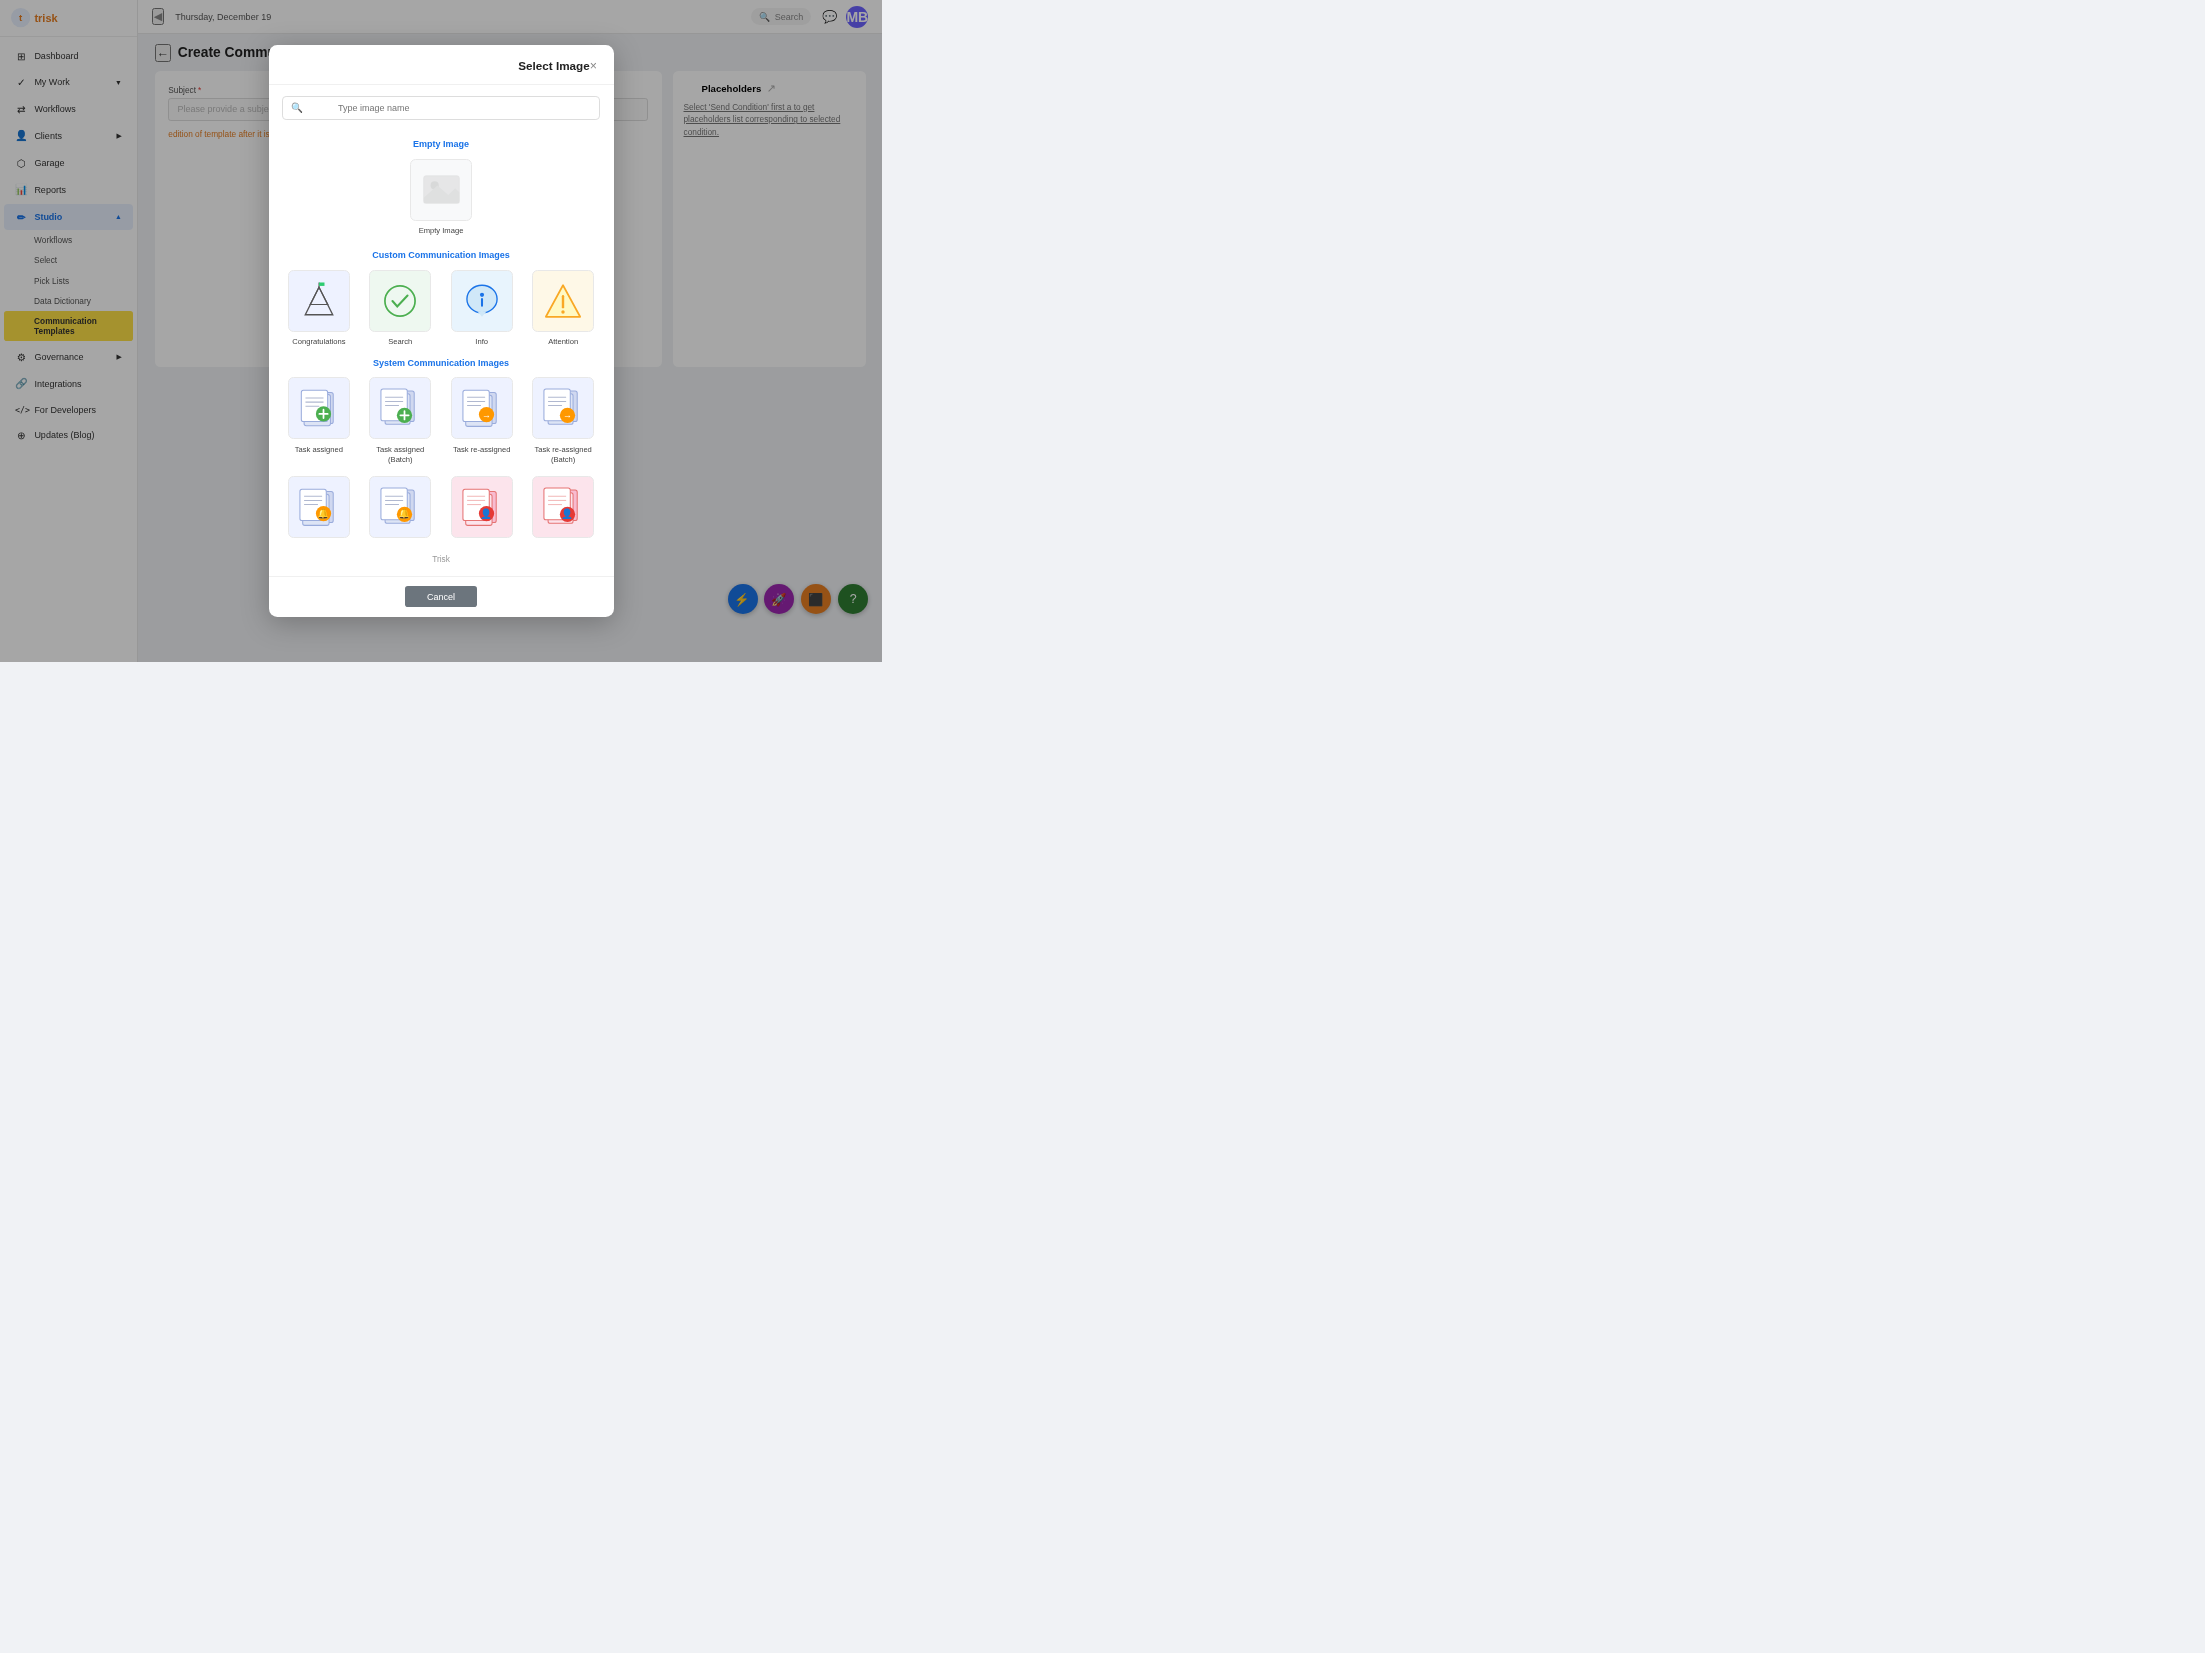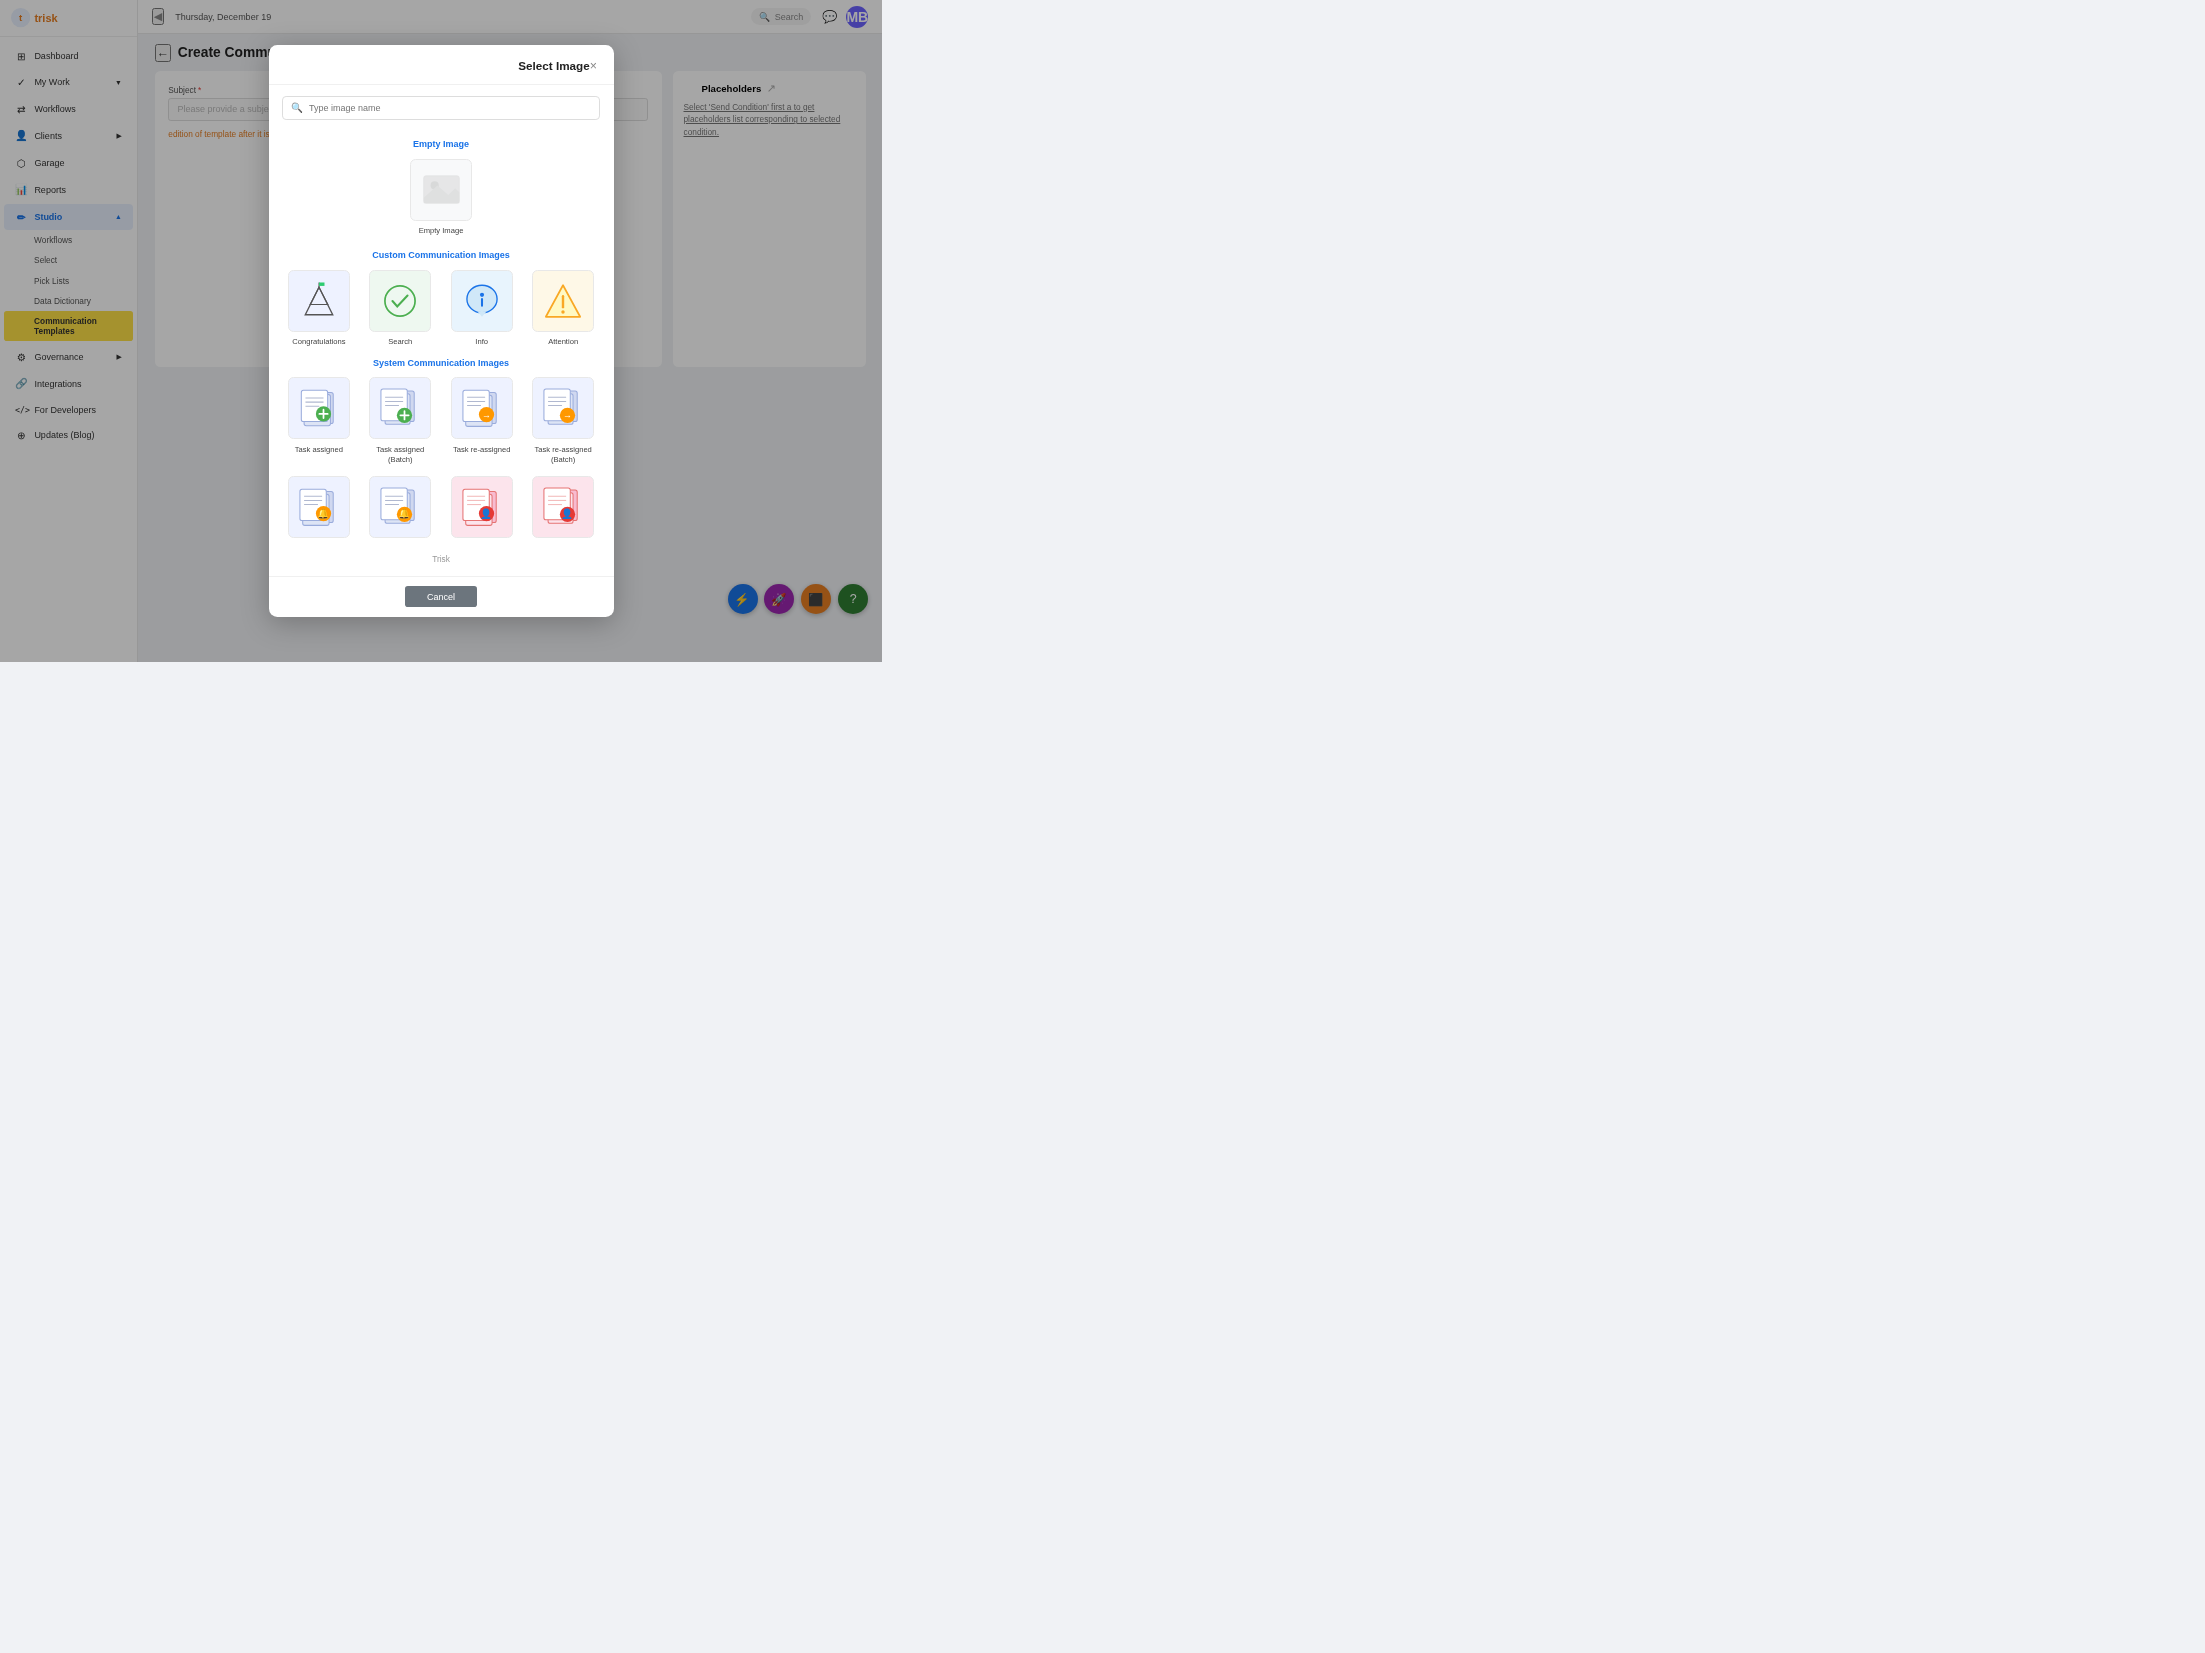--- a/index.html
+++ b/index.html
@@ -116,21 +116,21 @@
       border-bottom: 0.7px solid #f0f0f0;
     }
     .modal-title { font-size: 11.7px; font-weight: 600; color: #222; }
     .modal-close { font-size: 12.4px; color: #888; cursor: pointer; background: none; border: none; }
     .modal-search {
       margin: 11px 13.8px 2.8px;
       display: flex; align-items: center; gap: 5.5px; border: 0.7px solid #ddd;
       border-radius: 4.1px; padding: 5.5px 8.3px;
     }
     .modal-search input {
-      border: none; outline: none; font-size: 9px; color: #333; flex: 1; background: transparent;
+      border: none; outline: none; font-size: 9px; color: #333; flex: 1; background: transparent; margin-left: 29px;
     }
     .modal-body { flex: 1; overflow-y: auto; padding: 8.3px 13.8px 11px; }
 
     .section-title {
       font-size: 9px; font-weight: 600; color: #1a73e8; margin: 8.3px 0 9.6px;
       text-align: center;
     }
 
     .image-grid { display: grid; grid-template-columns: repeat(4, 1fr); gap: 8.3px; margin-bottom: 11px; }
     .image-item {

